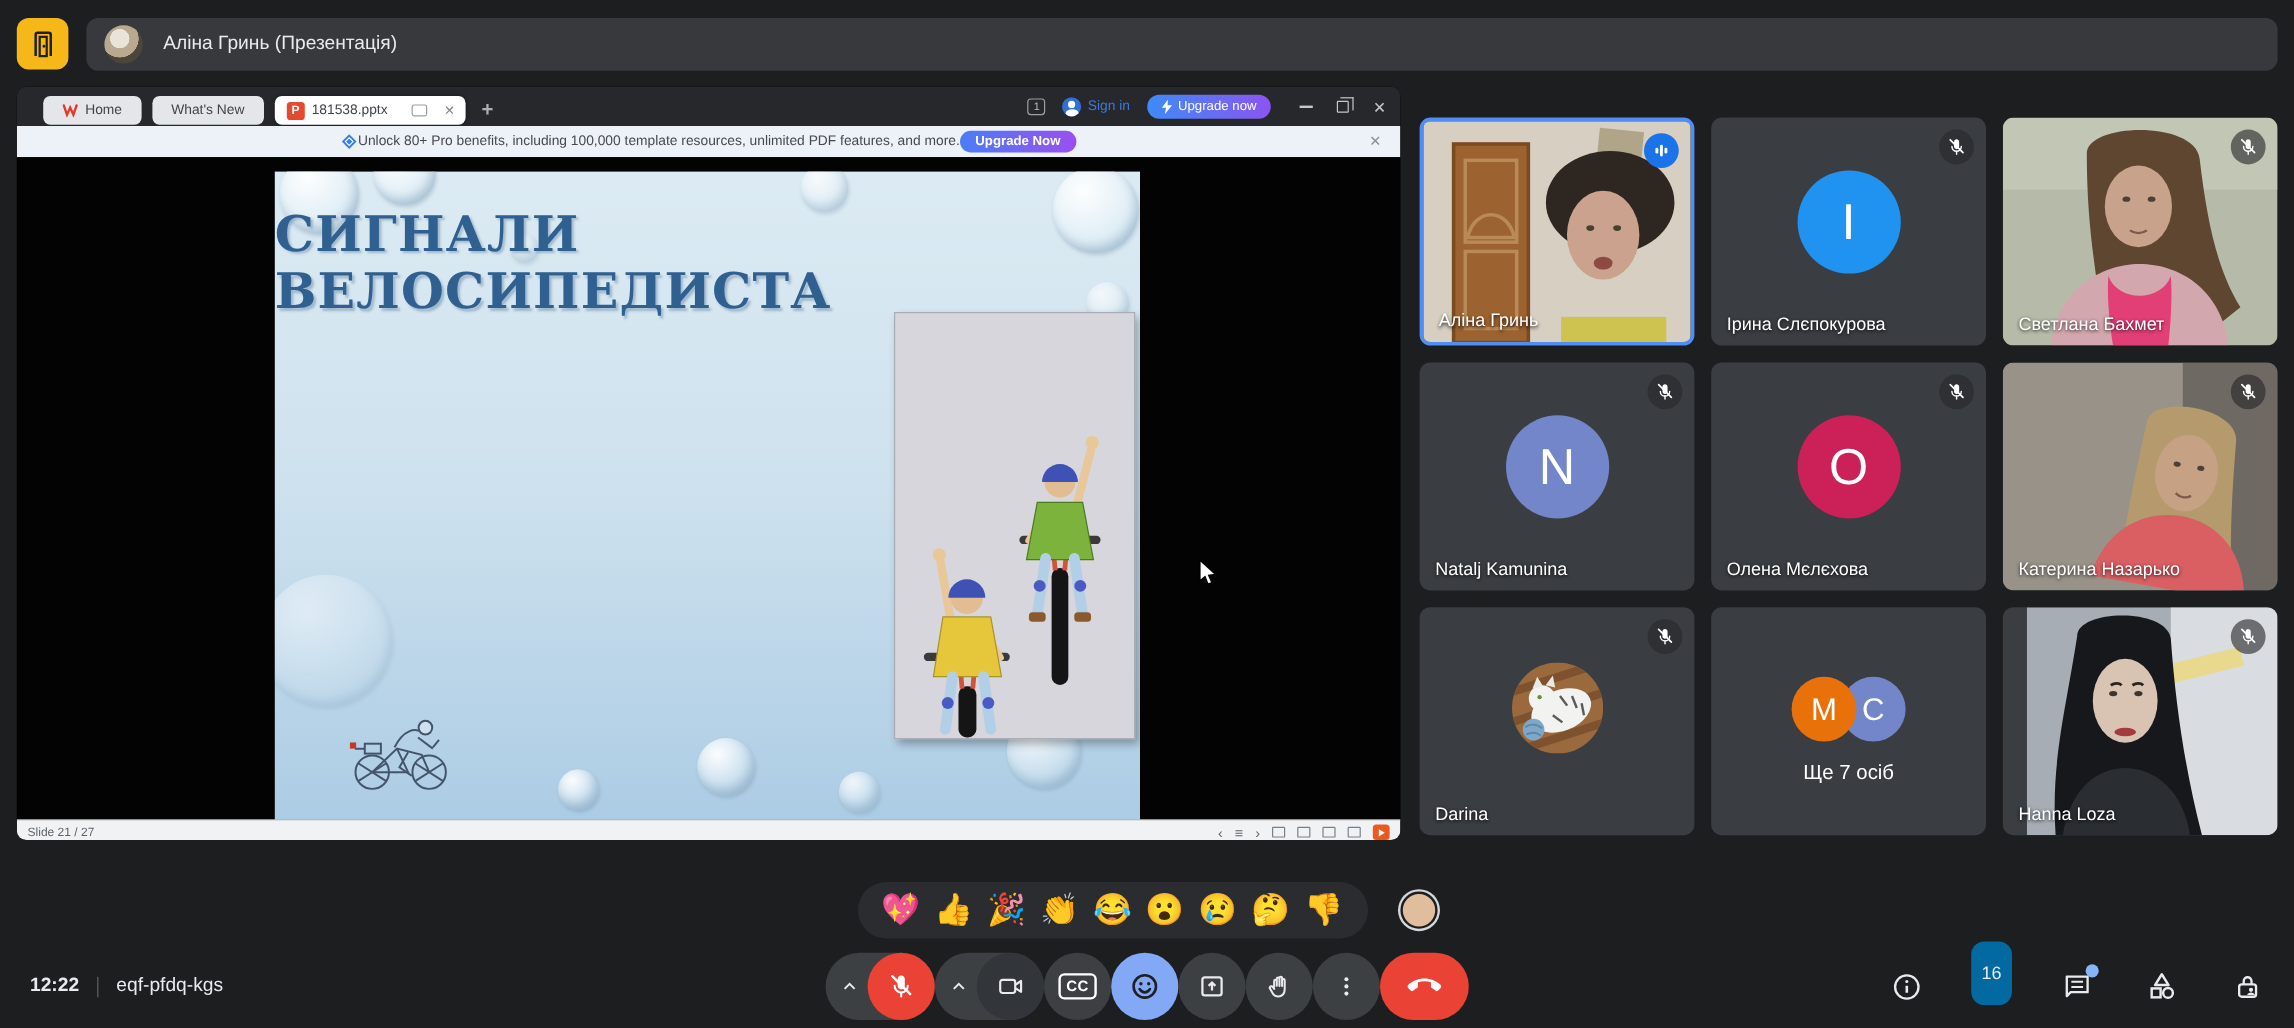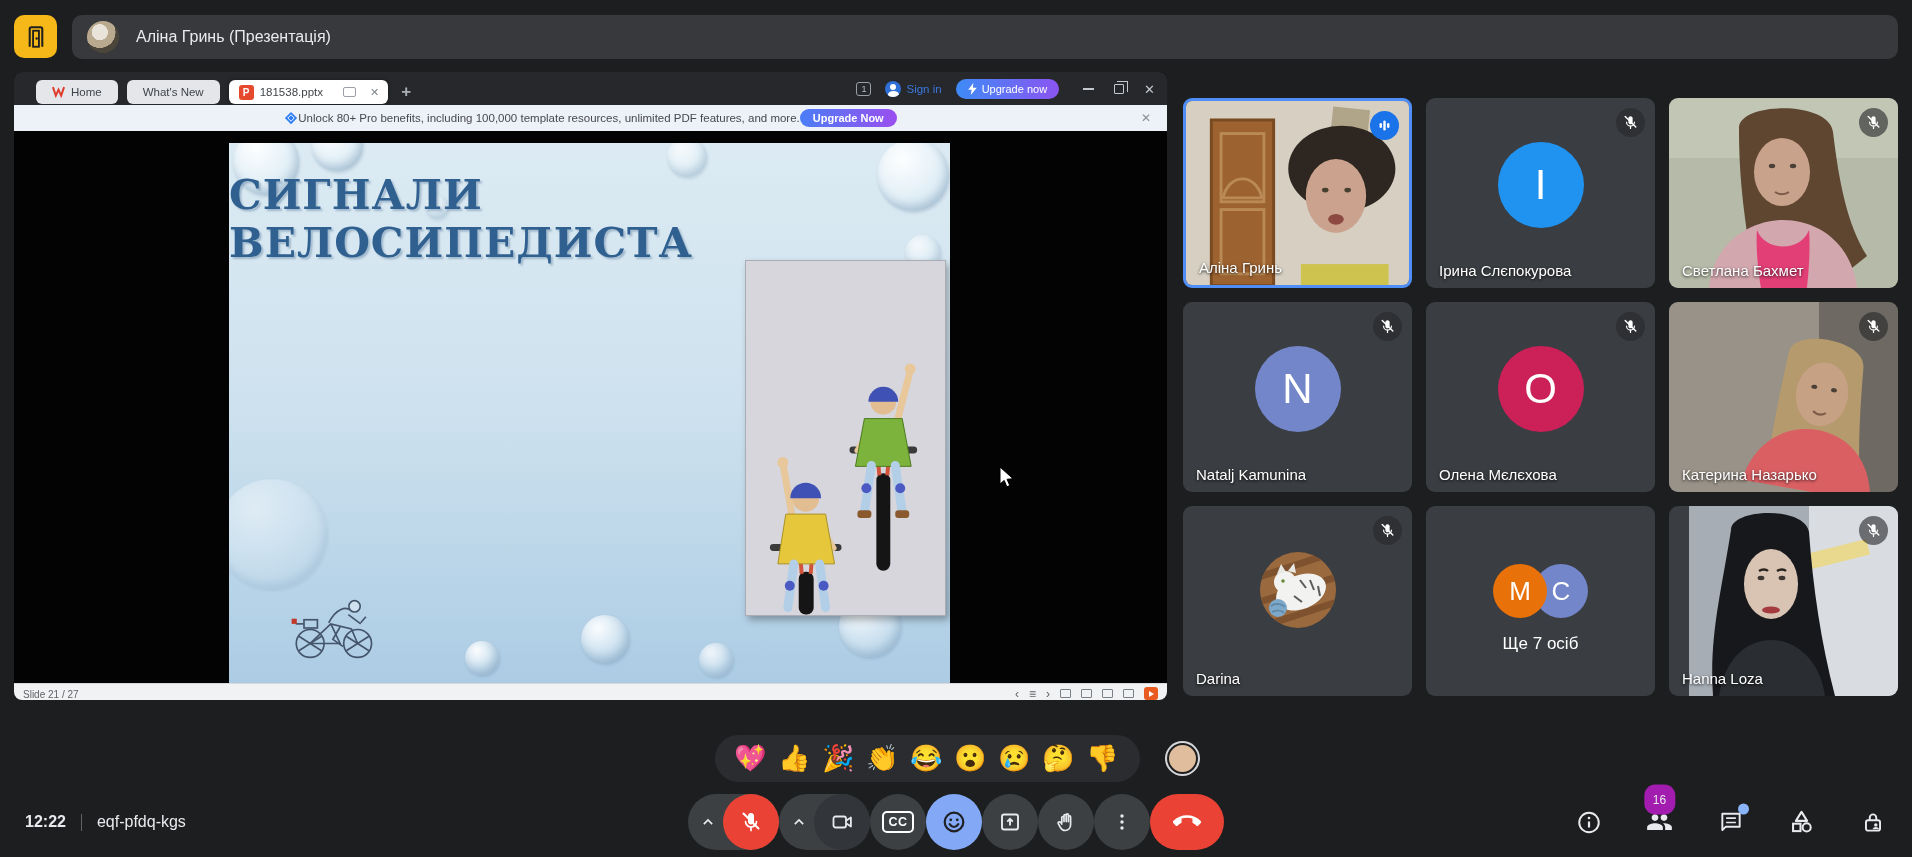--- a/index.html
+++ b/index.html
@@ -124,22 +124,22 @@
   .cbtn.dark { background:#3c4043; }
   .cbtn.darker { background:#323539; }
   .cbtn.blue { background:#83a9f6; }
   .endcall { width:74px; height:56px; border-radius:28px; background:#ea4335; display:flex;
              align-items:center; justify-content:center; }
   .cc-box { border:2.2px solid #fff; border-radius:5px; padding:2px 4px; font-size:12.5px; font-weight:bold;
             letter-spacing:.5px; color:#fff; }
   .f-right { position:absolute; right:26px; top:50%; transform:translateY(-50%); display:flex;
              align-items:center; gap:44px; }
   .fr-btn { position:relative; width:27px; height:27px; display:flex; align-items:center; justify-content:center; }
-  .badge16 { position:absolute; top:-24px; left:50%; transform:translateX(-50%); background:#a21caf;
-             color:#e8eaed; border-radius:11px; font-size:12px; padding:8px 9px; }
+  .badge16 { position:absolute; top:-24px; left:50%; transform:translateX(-50%); background:#0369a1;
+             color:#e8eaed; border-radius:11px; font-size:15px; padding:18px 9px; }
   .chat-dot { position:absolute; top:-5px; right:-5px; width:11px; height:11px; border-radius:50%; background:#8ab4f8; }
 </style>
 </head>
 <body>
 
 <svg width="0" height="0" style="position:absolute">
   <symbol id="mic-off" viewBox="0 0 24 24">
     <path d="M12 14.5c1.7 0 3-1.3 3-3V6c0-1.7-1.3-3-3-3S9 4.3 9 6v5.5c0 1.7 1.3 3 3 3z" fill="#fff"></path>
     <path d="M6.5 11.5a5.5 5.5 0 0 0 11 0" stroke="#fff" stroke-width="1.7" fill="none" stroke-linecap="round"></path>
     <line x1="12" y1="17" x2="12" y2="20.5" stroke="#fff" stroke-width="1.7" stroke-linecap="round"></line>

